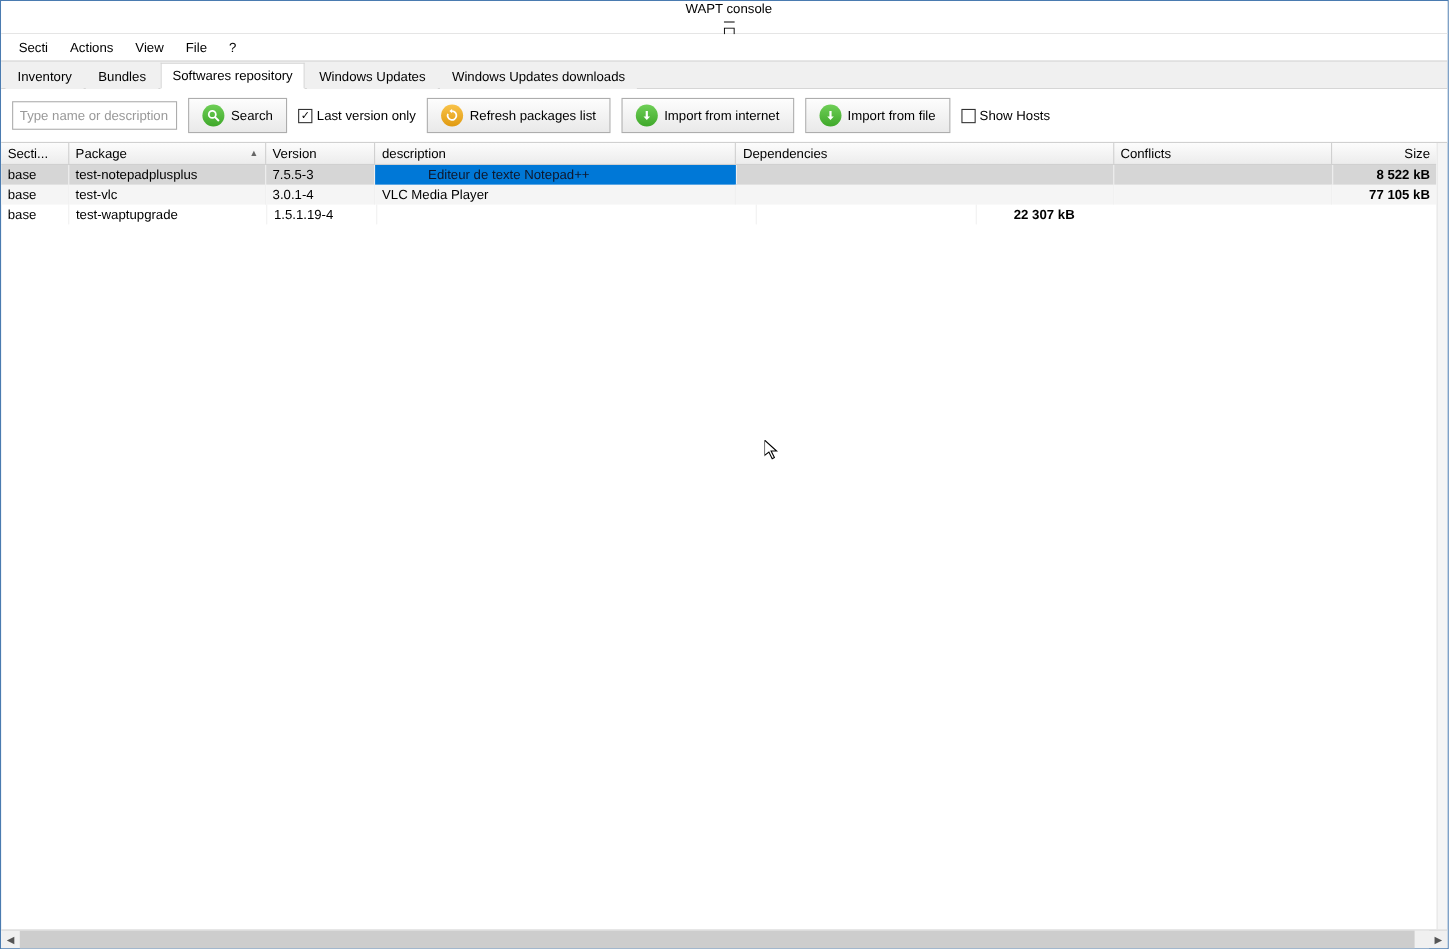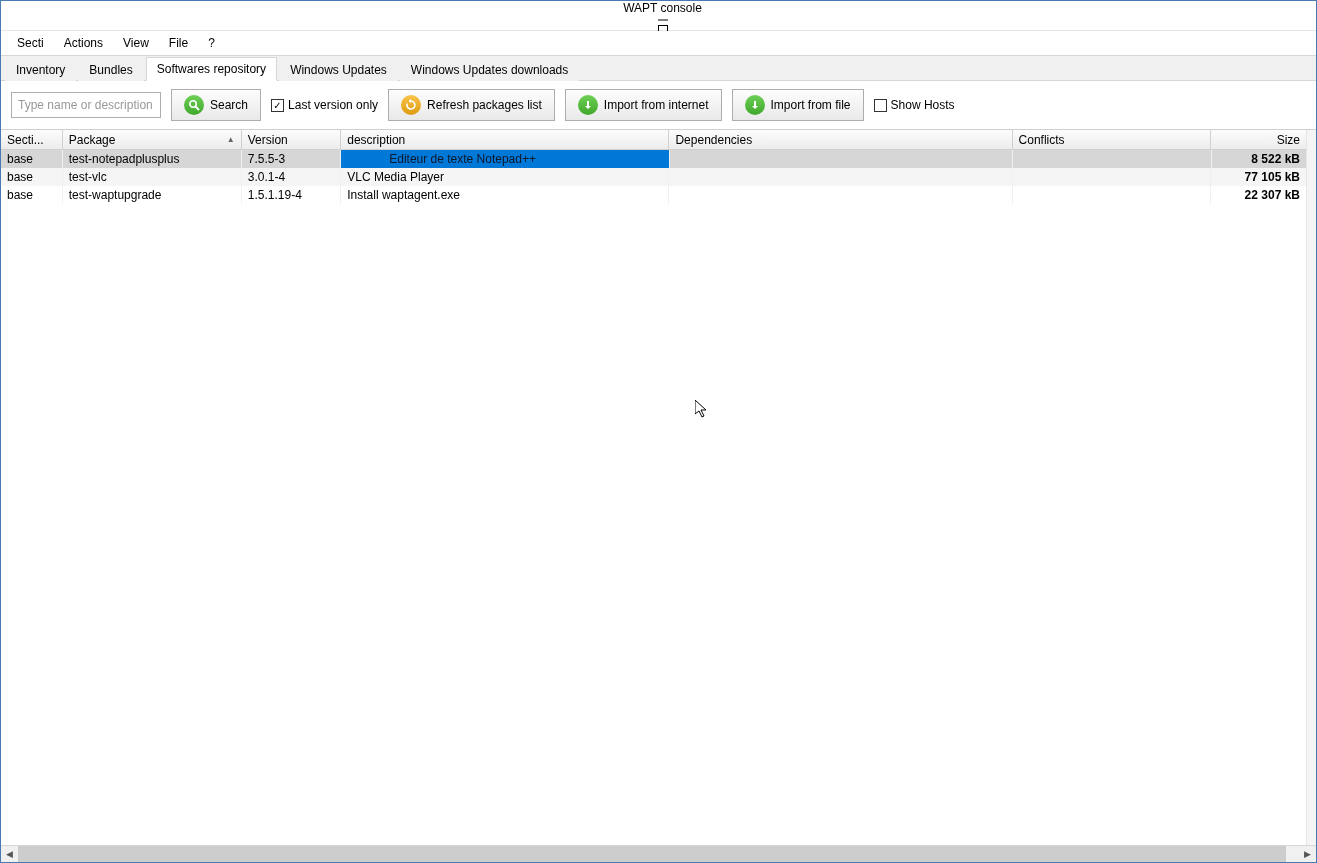--- a/index.html
+++ b/index.html
@@ -290,21 +290,20 @@
           <div class="gc col-version">3.0.1-4</div>
           <div class="gc col-description">VLC Media Player</div>
           <div class="gc col-dependencies"></div>
           <div class="gc col-conflicts"></div>
           <div class="gc col-size">77 105 kB</div>
         </div>
         <div class="grid-row">
           <div class="gc col-section">base</div>
           <div class="gc col-package">test-waptupgrade</div>
           <div class="gc col-version">1.5.1.19-4</div>
-          <div class="gc col-description">Install waptagent.exe</div>
           <div class="gc col-dependencies"></div>
           <div class="gc col-conflicts"></div>
           <div class="gc col-size">22 307 kB</div>
         </div>
       </div>
 </div>
 <div class="right-gutter"></div>
 </div>
 
 <div class="hscroll">

